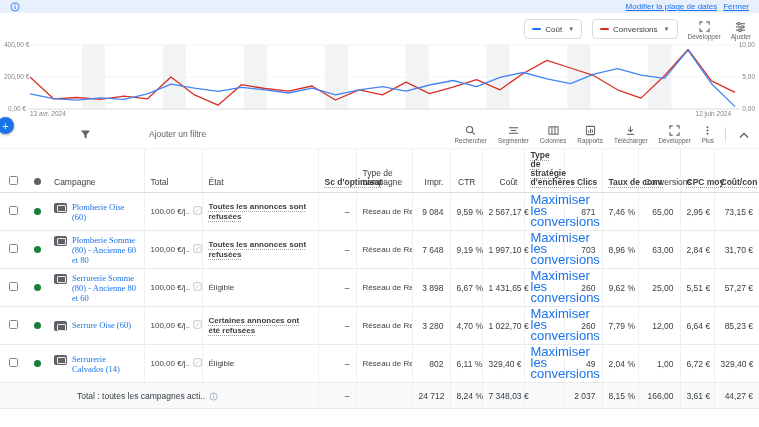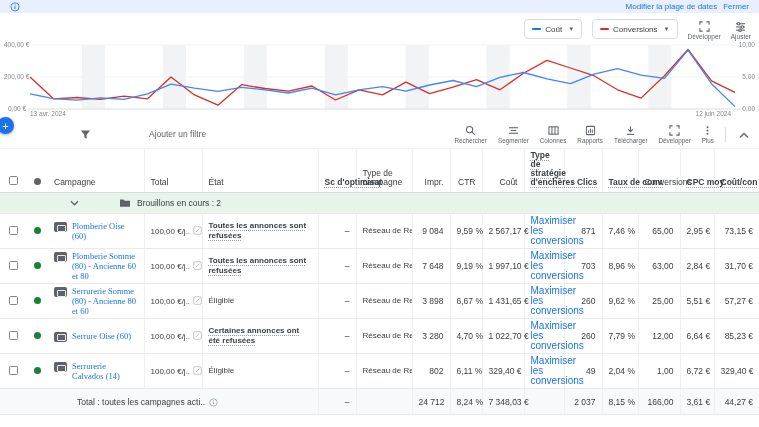--- a/index.html
+++ b/index.html
@@ -4,21 +4,21 @@
 <style>
   * { margin:0; padding:0; box-sizing:border-box; }
   html,body { width:759px; height:427px; overflow:hidden; background:#fff;
     font-family:"Liberation Sans", sans-serif; color:#3c4043; }
   body { position:relative; }
 
   
   .banner { height:13px; background:#e8f0fe; display:flex; align-items:center;
     gap:6px; padding:0 10px; font-size:8px; color:#3c4043; }
   .banner .spacer { flex:1; }
-  .blink { color:#1a73e8; cursor:pointer; white-space:nowrap; }
+  .blink { color:#1a73e8; cursor:pointer; white-space:nowrap;text-decoration:underline; }
 
   
   .chart-section { position:relative; height:107px; background:#fff; }
   .chart-controls { position:absolute; top:6px; right:8px; display:flex; gap:10px; align-items:flex-start; z-index:3; }
   .metric-btn { display:flex; align-items:center; gap:4px; height:20px; padding:0 7px;
     background:#fff; border:1px solid #dadce0; border-radius:4px; font-size:8px; color:#3c4043; cursor:pointer; }
   .dash { width:9px; height:2px; border-radius:1px; display:inline-block; }
   .caret { font-size:6px; color:#5f6368; margin-left:2px; }
   .icon-btn { display:flex; flex-direction:column; align-items:center; gap:1px;
     background:none; border:none; font-size:6.5px; color:#5f6368; cursor:pointer; padding-top:2px; }
@@ -61,21 +61,21 @@
   .status-dot { width:7px; height:7px; border-radius:50%; background:#188038; display:inline-block; }
   .hdr-dot { width:7px; height:7px; border-radius:50%; background:#5f6368; display:inline-block; }
   .name-wrap { display:flex; gap:5px; align-items:flex-start; }
   .camp-icon { flex:0 0 13px; width:13px; height:10px; background:#5f6368; border-radius:2px;
     margin-top:1px; position:relative; }
   .camp-icon::after { content:""; position:absolute; left:3px; top:2.5px; width:7px; height:5px;
     border:1px solid #e8eaed; border-radius:1px; }
   .camp-link { color:#1a73e8; font-size:8.5px; line-height:10px; cursor:pointer;font-family:Liberation Serif, serif; }
   .budget-cell { white-space:nowrap; font-size:8px; }
   .etat { font-size:8px; }
-  .strategy { color:#1a73e8; font-size:10px; line-height:9px; cursor:pointer; }
+  .strategy { color:#1a73e8; font-size:13px; line-height:9px; cursor:pointer; }
   .type-cell { font-size:8px; white-space:nowrap; overflow:hidden; }
   .edit-ic { display:inline-block; vertical-align:-1px; margin-left:3px; cursor:pointer; }
 
   tr.total-row { height:26px; background:#f8f9fa; }
   tr.total-row td { font-size:8.5px; }
   .tlabel { white-space:nowrap; overflow:visible; padding-left:29px; }
   .info-ic { display:inline-block; vertical-align:-2px; margin-left:4px; }
 </style>
 </head>
 <body>
@@ -254,34 +254,20 @@
       <td class="vl num">Coût</td>
       <td class="vl"><span class="dotted">Type de stratégie d'enchères</span></td>
       <td class="vl num"><span class="sort-arrow">↓</span> <span class="dotted">Clics</span></td>
       <td class="vl num"><span class="dotted">Taux de conv.</span></td>
       <td class="vl num">Conversions</td>
       <td class="vl num"><span class="dotted">CPC moy.</span></td>
       <td class="vl num"><span class="dotted">Coût/con</span></td>
     </tr>
   </thead>
   <tbody>
-    <tr class="group-row">
-      <td colspan="16">
-        <div class="group-inner">
-          <svg width="9" height="6" viewBox="0 0 10 6" fill="none" stroke="#5f6368" stroke-width="1.4">
-              <path d="M1 1 L5 5 L9 1"></path>
-            </svg>
-          <span class="group-gap"></span>
-          <svg width="12" height="10" viewBox="0 0 12 10">
-              <path d="M1 1.5 H4.5 L5.7 2.8 H11 V8.8 H1 Z" fill="#5f6368"></path>
-            </svg>
-          <span>Brouillons en cours : 2</span>
-        </div>
-      </td>
-    </tr>
 
     <tr class="data-row" data-row="0">
       <td style="text-align:center"><span class="cb"></span></td>
       <td style="text-align:center"><span class="status-dot"></span></td>
       <td>
           <div class="name-wrap">
             <span class="camp-icon"></span>
             <span class="camp-link">Plomberie Oise (60)</span>
           </div>
         </td>

